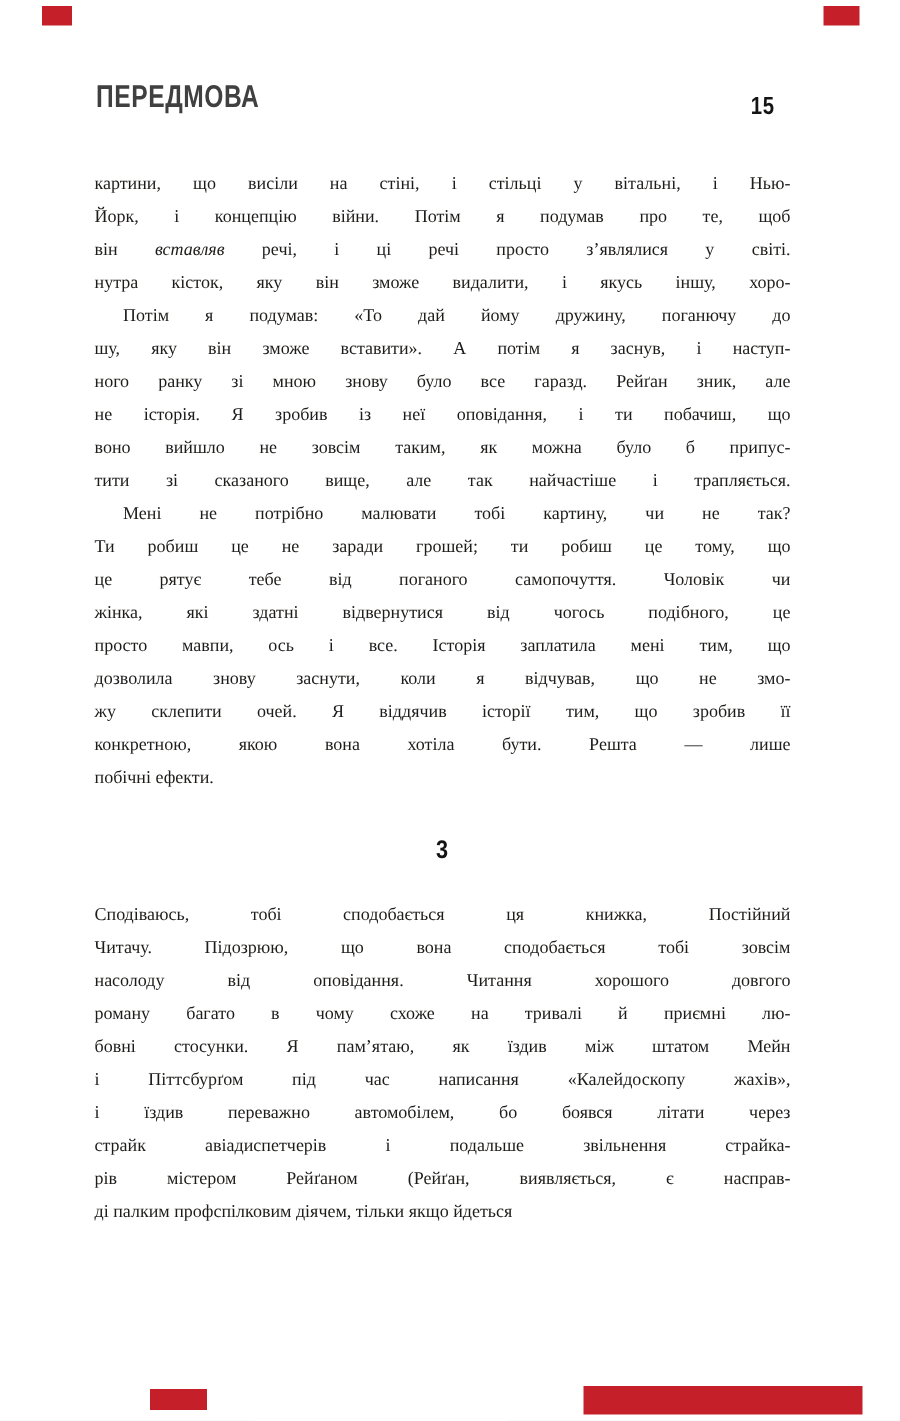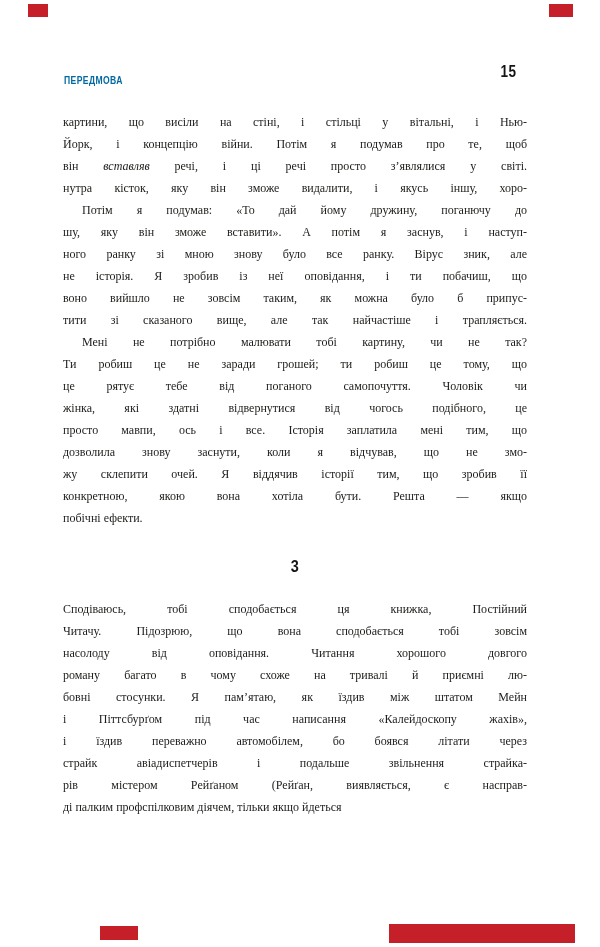--- a/index.html
+++ b/index.html
@@ -10,29 +10,29 @@
     height: 947px;
     background: #ffffff;
     overflow: hidden;
     font-family: "Liberation Serif", "DejaVu Serif", serif;
     color: #1d1c1a;
   }
 
   
   .running-head {
     position: absolute;
-    top: 72px;
+    top: 56px;
     left: 64px;
     right: 84px;
     height: 18px;
     font-family: "Liberation Sans", "DejaVu Sans", sans-serif;
     font-weight: 700;
-    font-size: 11px;
+    font-size: 21px;
     line-height: 17px;
-    color: #0369a1;
+    color: #404040;
     letter-spacing: 0.5px;
   }
   .running-head .cond {
     display: inline-block;
     transform: scaleX(0.78);
     transform-origin: left center;
     white-space: nowrap;
   }
   .page-number {
     position: absolute;
@@ -118,32 +118,32 @@
   </div>
 
   <div class="text-block" id="block1">
 
   <div class="line"><span>картини, що висіли на стіні, і стільці у вітальні, і Нью-</span></div>
       <div class="line"><span>Йорк, і концепцію війни. Потім я подумав про те, щоб</span></div>
       <div class="line"><span>він </span><span class="it">вставляв</span><span> речі, і ці речі просто з’являлися у світі.</span></div>
       <div class="line"><span>нутра кісток, яку він зможе видалити, і якусь іншу, хоро-</span></div>
       <div class="line indent"><span>Потім я подумав: «То дай йому дружину, поганючу до</span></div>
       <div class="line"><span>шу, яку він зможе вставити». А потім я заснув, і наступ-</span></div>
-      <div class="line"><span>ного ранку зі мною знову було все ранку. Вірус зник, але</span></div>
+      <div class="line"><span>ного ранку зі мною знову було все гаразд. Рейґан зник, але</span></div>
       <div class="line"><span>не історія. Я зробив із неї оповідання, і ти побачиш, що</span></div>
       <div class="line"><span>воно вийшло не зовсім таким, як можна було б припус-</span></div>
       <div class="line"><span>тити зі сказаного вище, але так найчастіше і трапляється.</span></div>
       <div class="line indent"><span>Мені не потрібно малювати тобі картину, чи не так?</span></div>
       <div class="line"><span>Ти робиш це не заради грошей; ти робиш це тому, що</span></div>
       <div class="line"><span>це рятує тебе від поганого самопочуття. Чоловік чи</span></div>
       <div class="line"><span>жінка, які здатні відвернутися від чогось подібного, це</span></div>
       <div class="line"><span>просто мавпи, ось і все. Історія заплатила мені тим, що</span></div>
       <div class="line"><span>дозволила знову заснути, коли я відчував, що не змо-</span></div>
       <div class="line"><span>жу склепити очей. Я віддячив історії тим, що зробив її</span></div>
-      <div class="line"><span>конкретною, якою вона хотіла бути. Решта — якщо</span></div>
+      <div class="line"><span>конкретною, якою вона хотіла бути. Решта — лише</span></div>
       <div class="line nofill"><span>побічні ефекти.</span></div>
     </div>
 
   <div class="section-number">
     <span class="cond">3</span>
   </div>
 
   <div class="text-block" id="block2">
 
   <div class="line"><span>Сподіваюсь, тобі сподобається ця книжка, Постійний</span></div>

